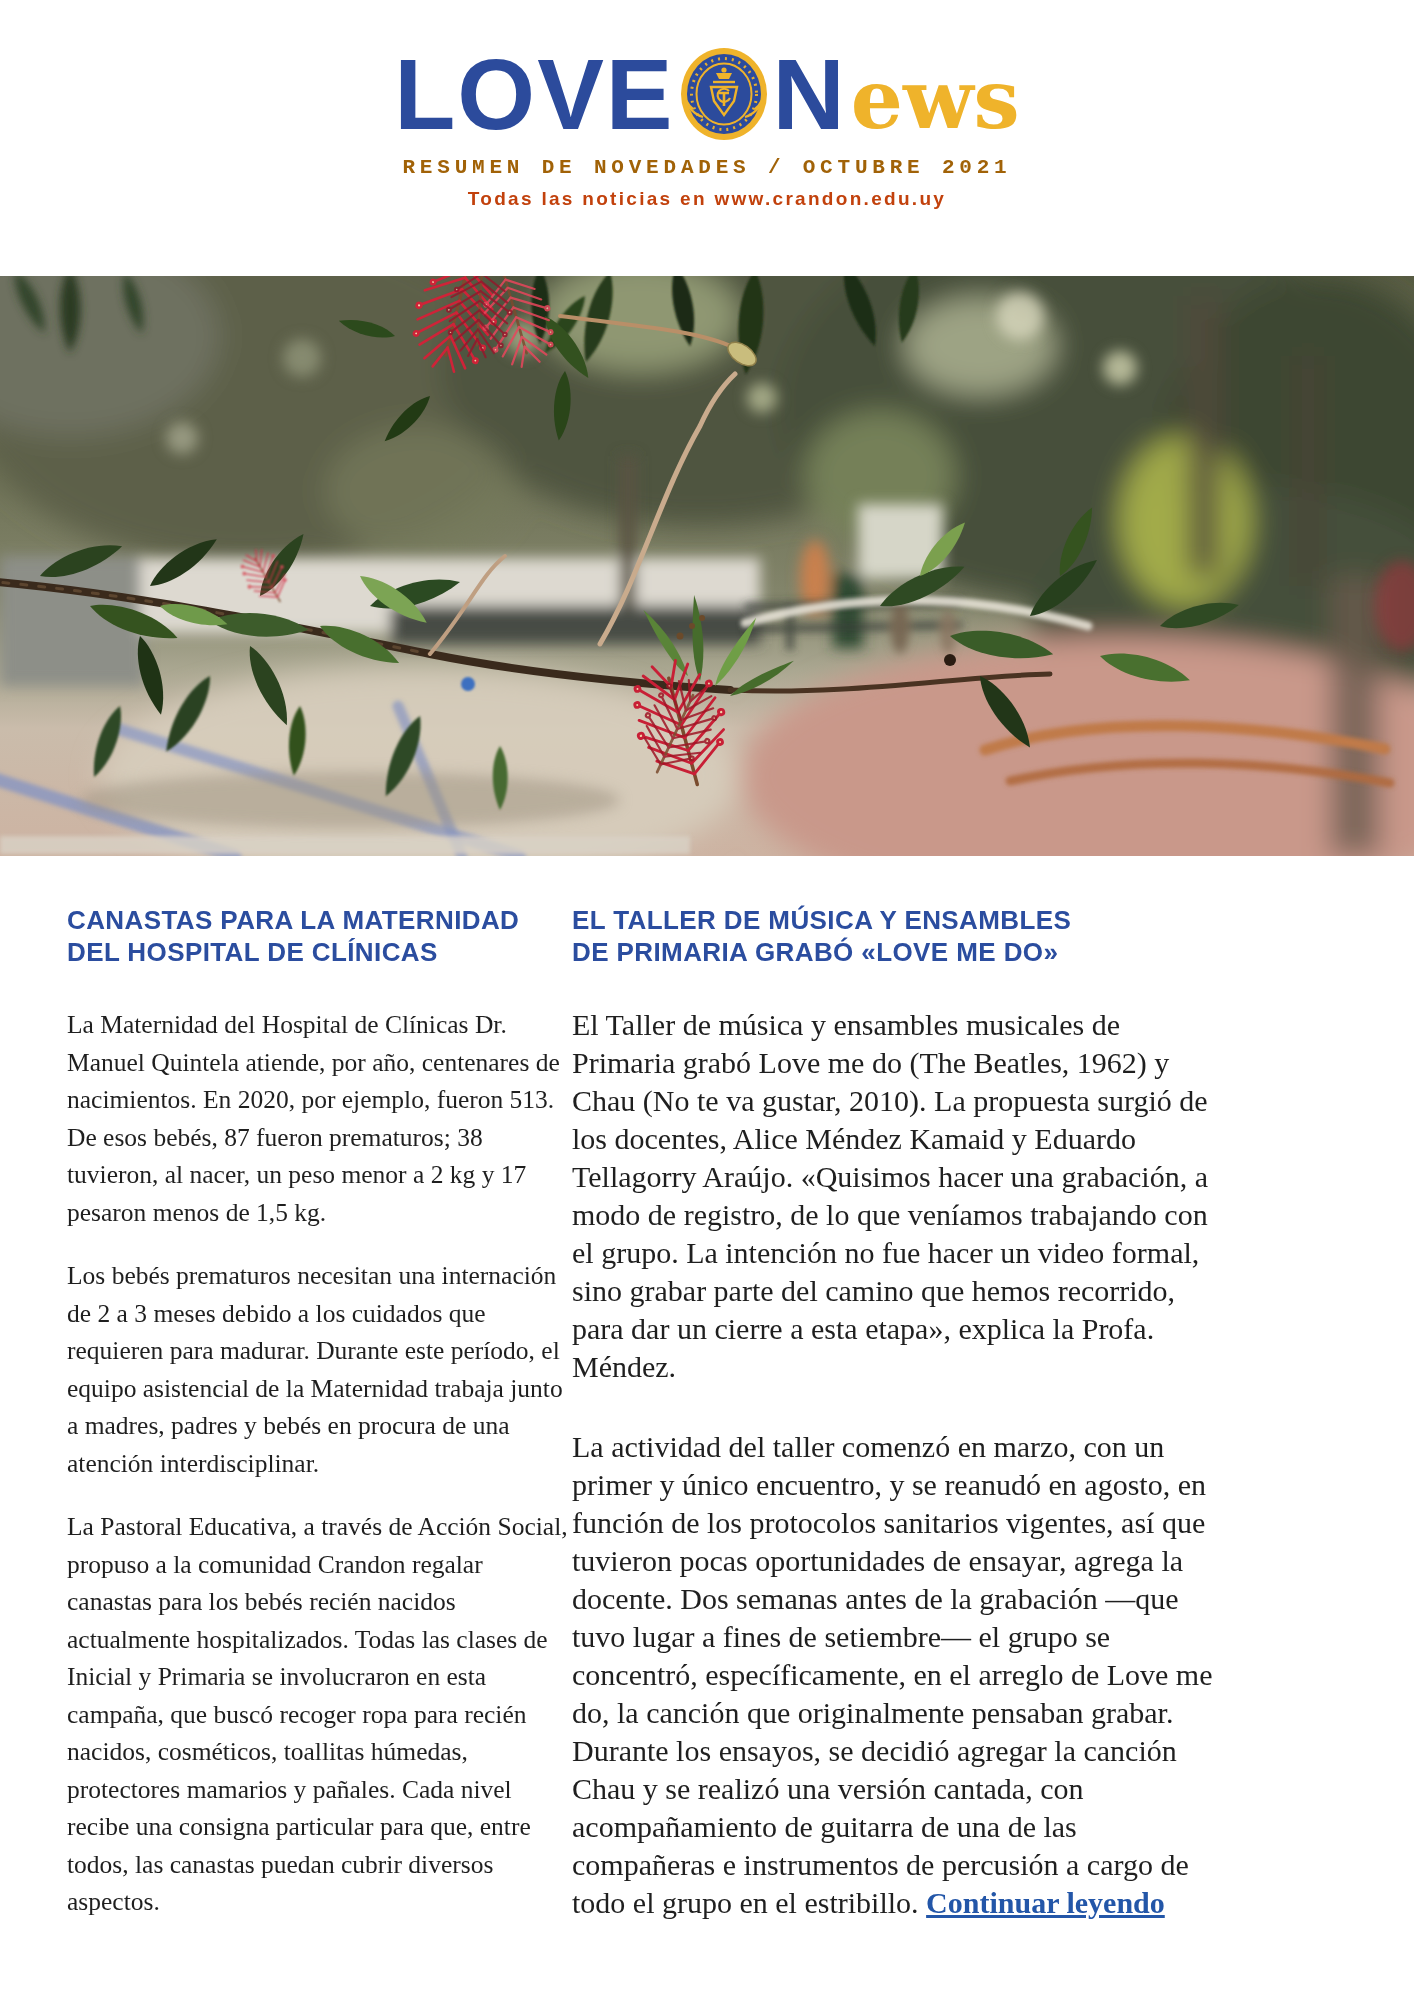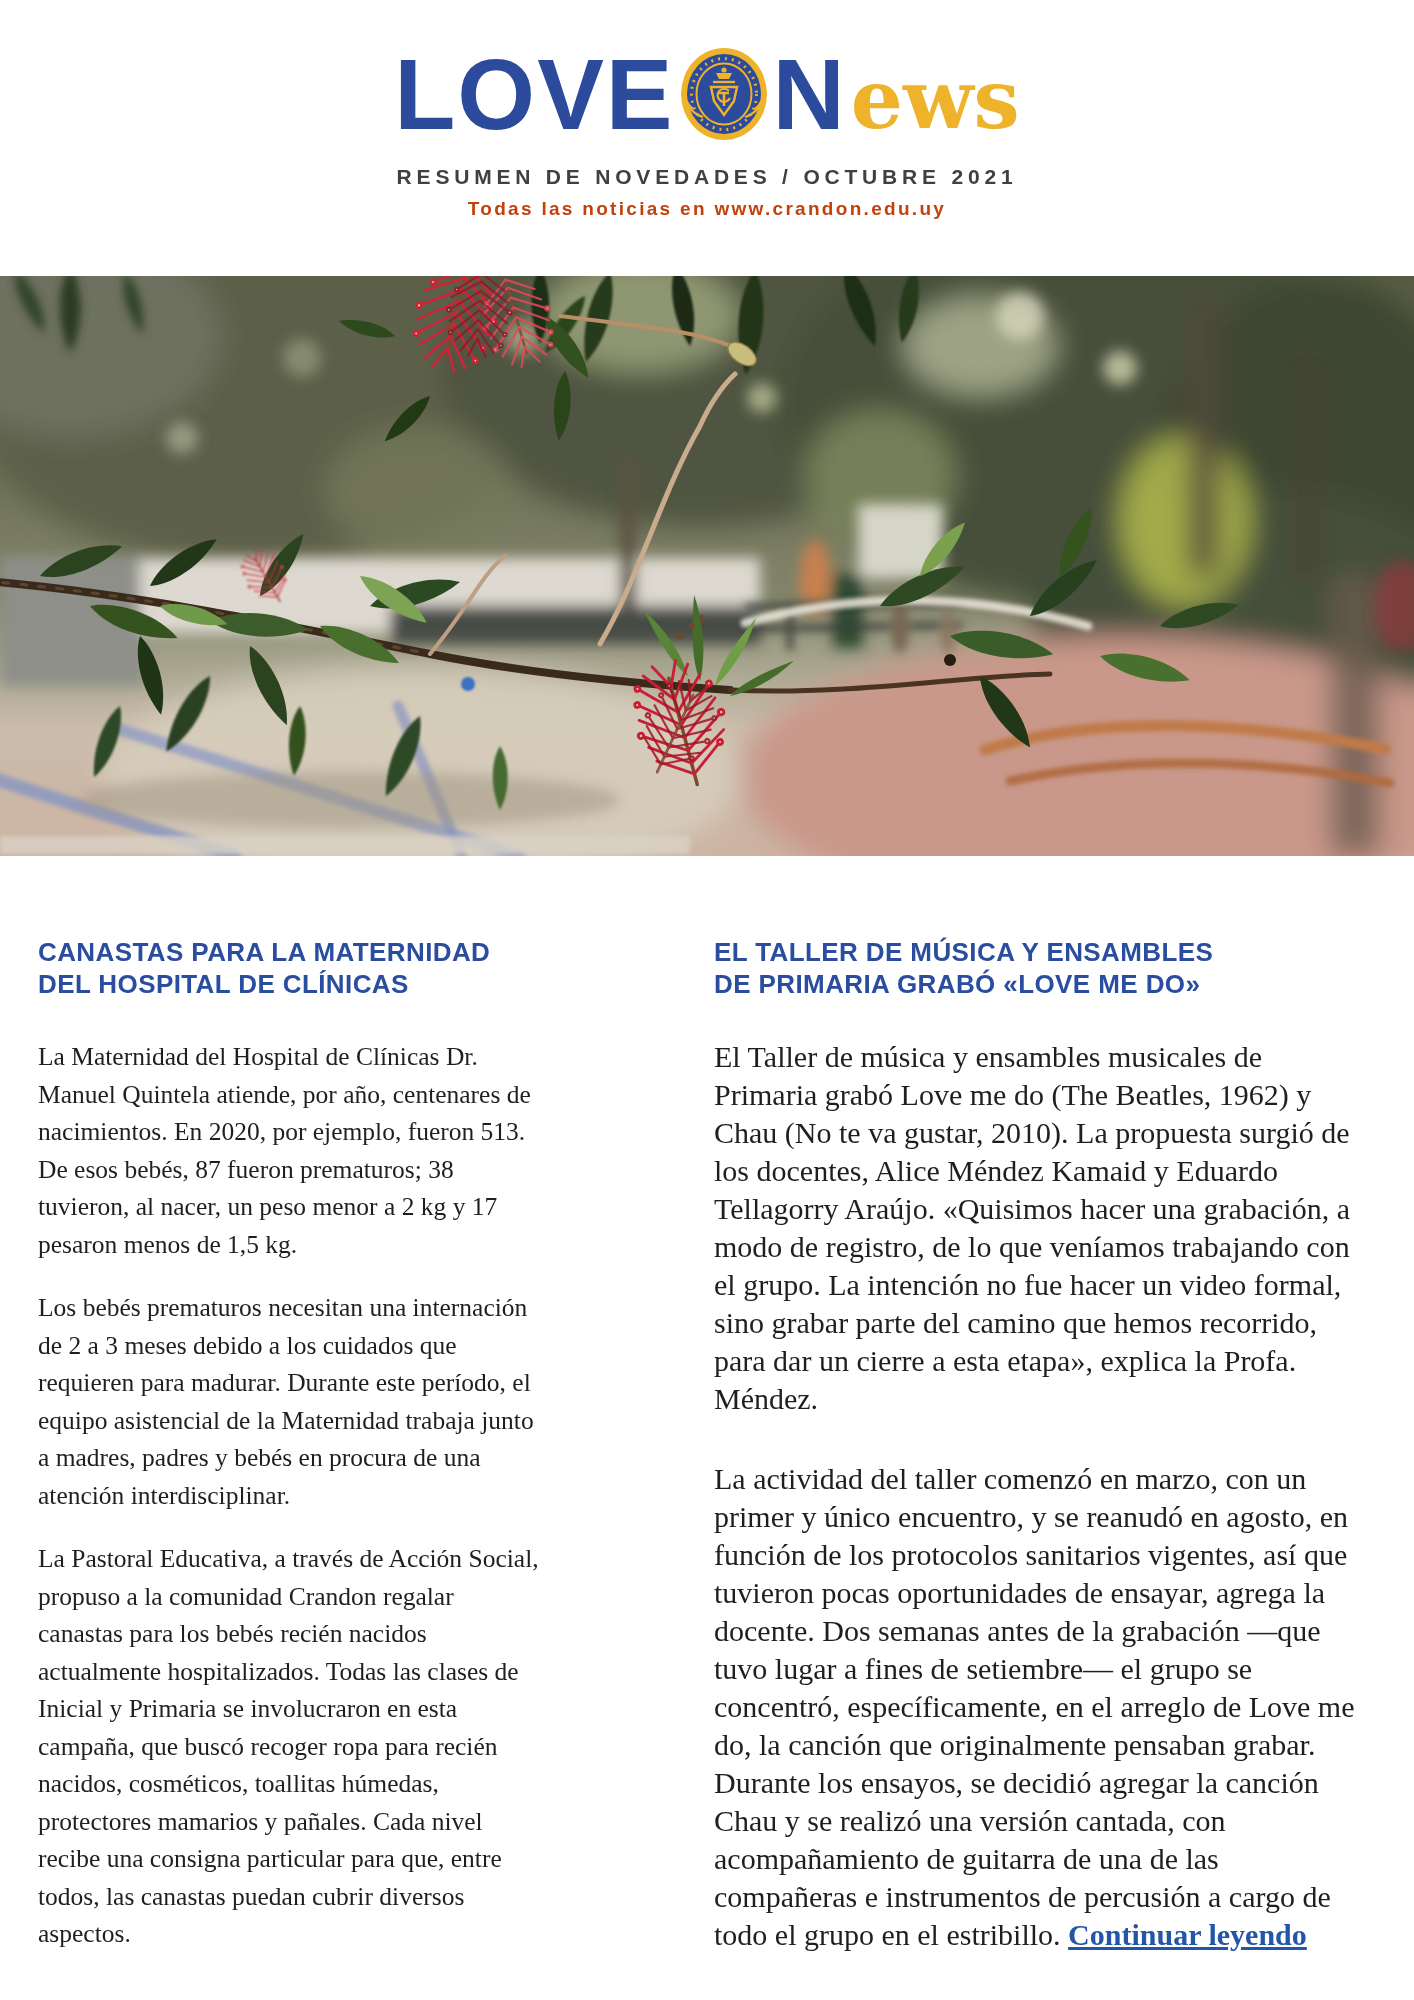--- a/index.html
+++ b/index.html
@@ -16,36 +16,37 @@
     font-weight:800;font-size:100px;line-height:104px;letter-spacing:2px;
     color:var(--brand-blue,#2c4b9c);font-family:"Liberation Sans",sans-serif;
   }
   .crest{width:88px;height:94px;margin:0 5px;flex:0 0 auto;}
   .logo-ews{
     font-family:"DejaVu Serif",serif;font-weight:700;
     font-size:82px;line-height:104px;color:var(--brand-gold,#efb32b);
     margin-left:4px;display:inline-block;transform:translateY(5px);
   }
   .subtitle{
-    margin-top:15px;font-weight:700;font-size:21px;letter-spacing:4.8px;
-    color:#404040;
+    margin-top:6px;font-weight:700;font-size:21px;letter-spacing:4.8px;
+    color:#a16207;
+    font-family:Liberation Mono, monospace;
   }
   .tagline{
     margin-top:9px;font-weight:700;font-size:19px;letter-spacing:2.3px;
     color:#c2410c;
   }
 
   
   .hero{width:1414px;height:580px;line-height:0;}
   .hero svg{display:block;}
 
   
   .columns{
-    display:grid;grid-template-columns:505px 650px;column-gap:171px;
-    padding:48px 41px 0 38px;box-sizing:border-box;margin-top:32px;
+    display:grid;grid-template-columns:505px 650px;
+    padding:48px 41px 0 67px;box-sizing:border-box;
   }
   .article-title{
     font-family:"Liberation Sans",sans-serif;font-weight:700;
     font-size:26px;line-height:32px;letter-spacing:.4px;
     color:var(--headline-blue,#2b4d9f);min-height:102px;margin:0;
   }
   .title-line{display:block;}
   .col p{color:#1f1f1f;font-family:"Liberation Serif",serif;}
   .col-left  p{font-size:25.5px;line-height:37.5px;margin:0 0 26px 0;}
   .col-right p{font-size:30px;line-height:38px;margin:0 0 42px 0;}

